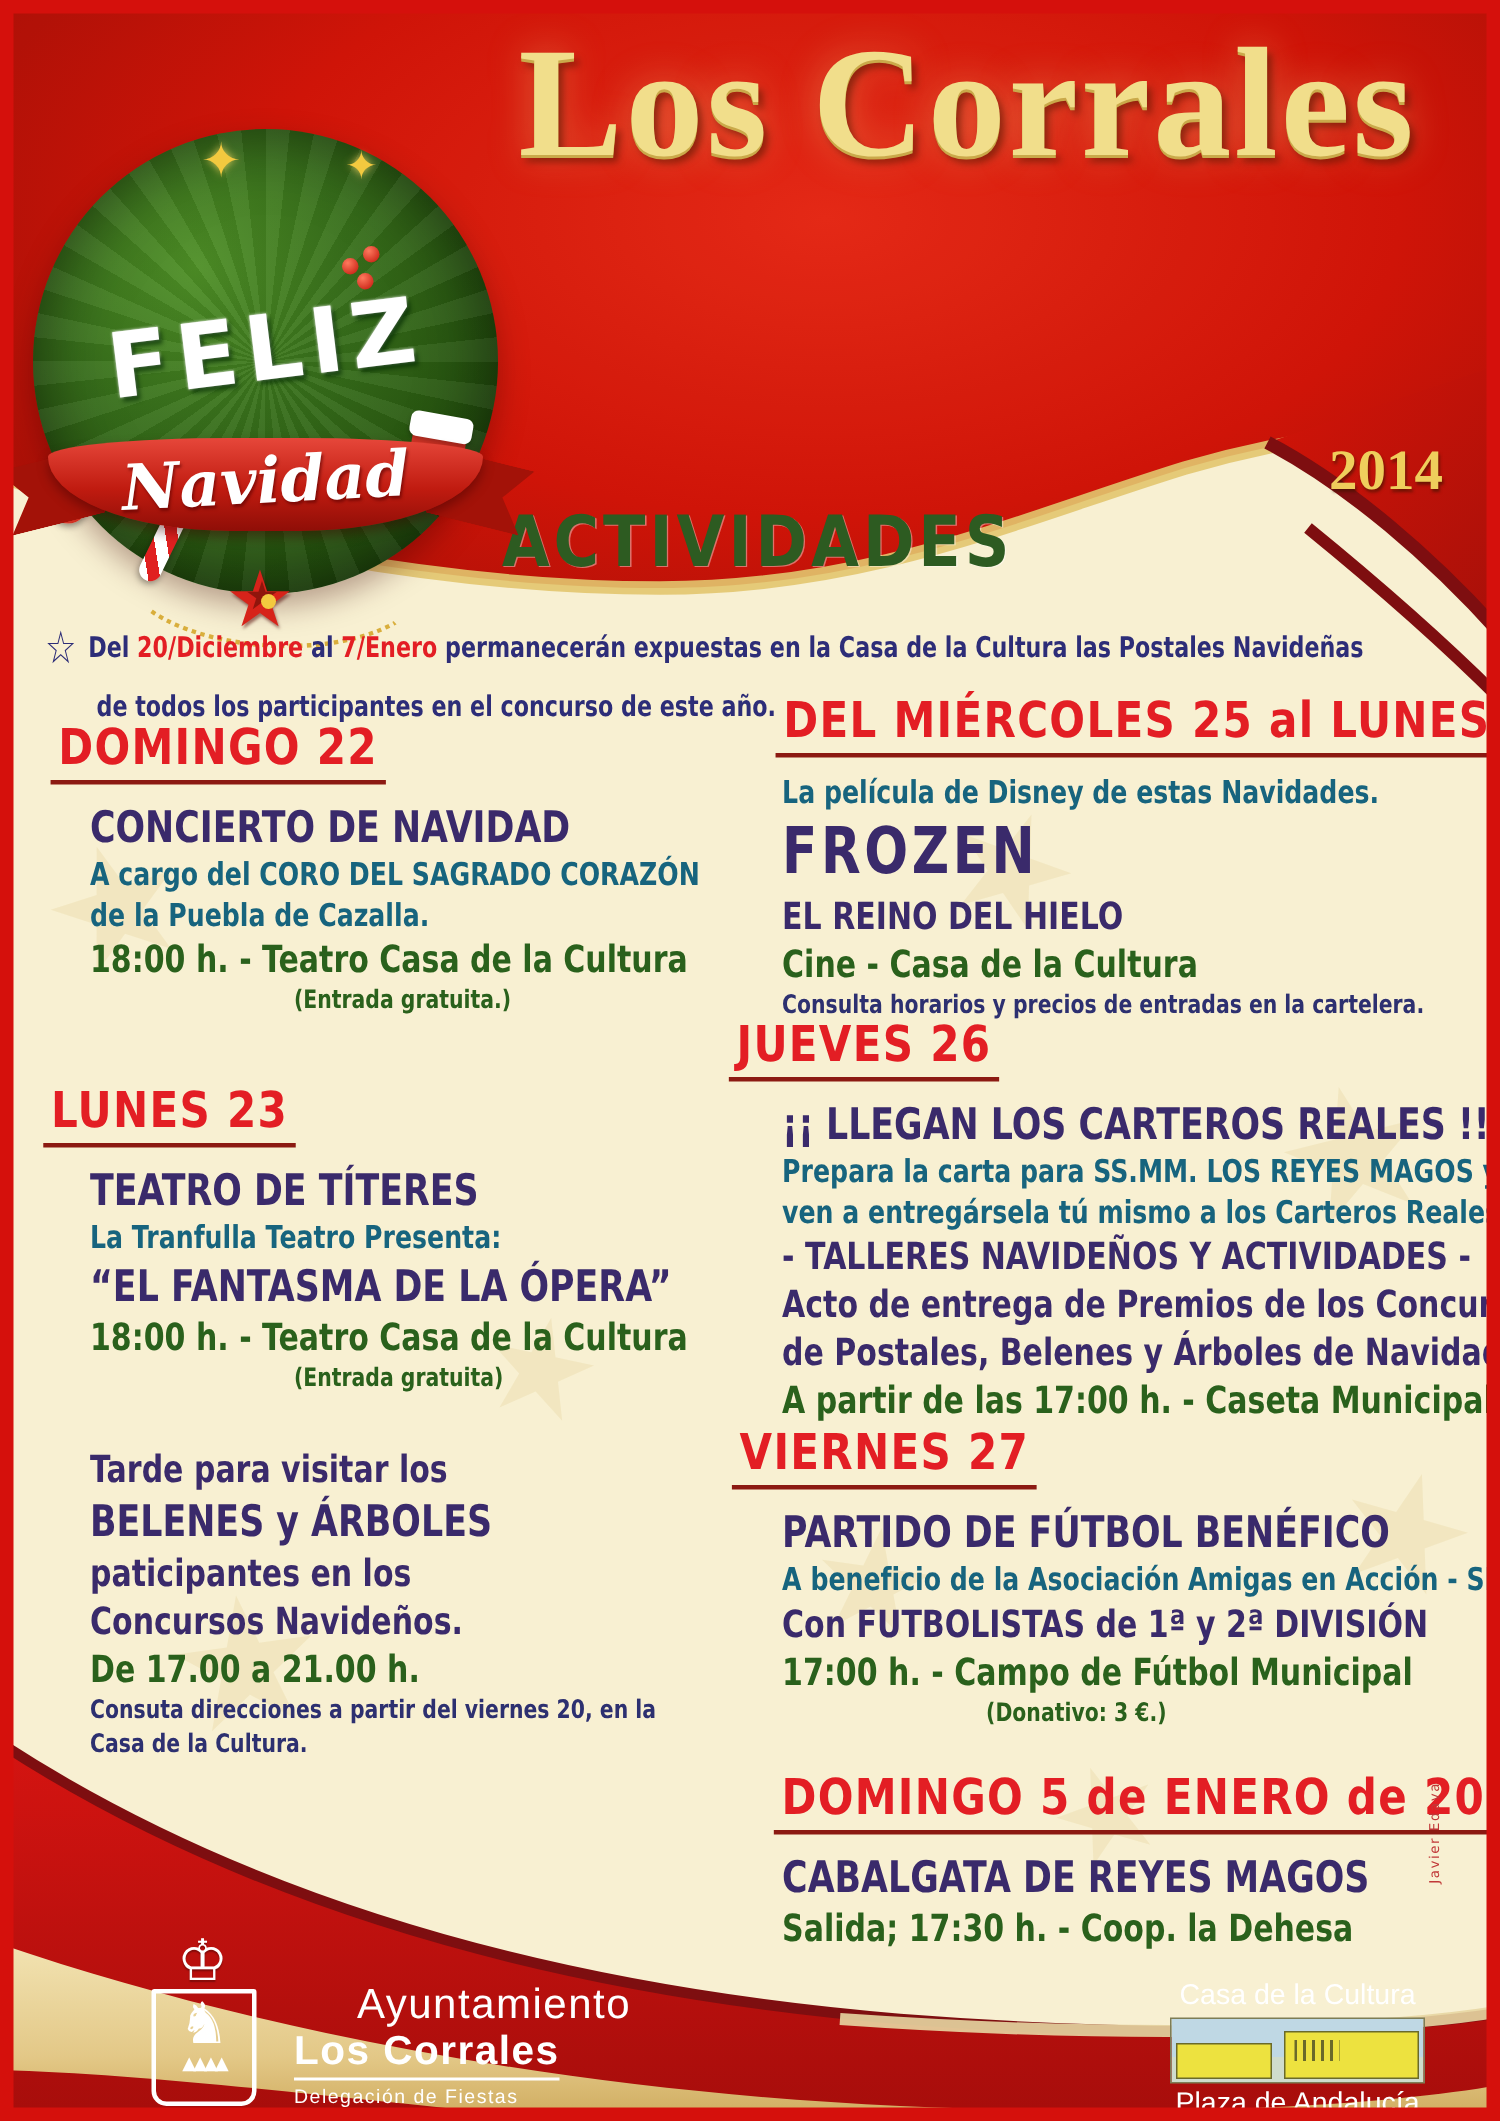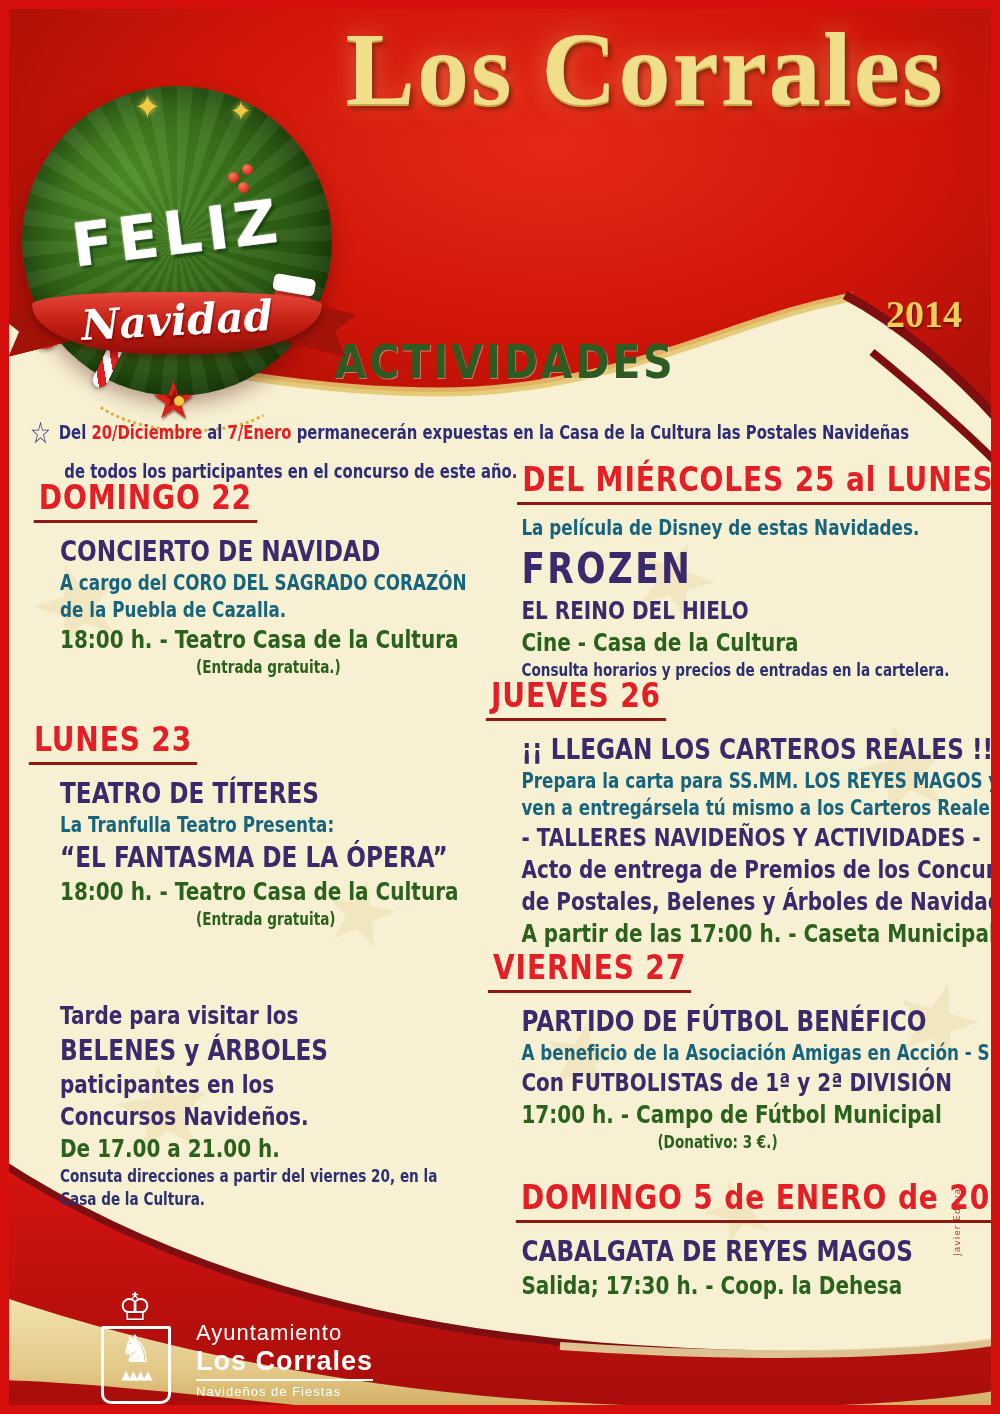--- a/index.html
+++ b/index.html
@@ -87,21 +87,21 @@
   .t-navy-sm{font-size:17px;font-weight:700;color:#2D3070;}
   .shift-r{padding-left:170px;}
   
   .emblem{position:absolute;left:100px;top:1288px;z-index:6;color:#fff;}
   .crown{font-size:38px;line-height:1;text-align:center;width:70px;text-shadow:0 1px 1px rgba(0,0,0,.3);}
   .shield{width:64px;height:72px;border:3px solid #fff;border-radius:2px 2px 10px 10px;margin-left:1px;
      display:flex;flex-direction:column;align-items:center;justify-content:flex-start;}
   .shield .horse{font-size:38px;line-height:1.1;}
   .shield .tri{font-size:12px;letter-spacing:-2px;line-height:.8;}
   .org{position:absolute;left:196px;top:1320px;z-index:6;color:#fff;font-family:"Liberation Sans",sans-serif;}
-  .org .l1{font-size:22px;letter-spacing:1px;}
+  .org .l1{font-size:28px;letter-spacing:1px;margin-left:42px;}
   .org .l2{font-size:27px;font-weight:700;letter-spacing:1px;border-bottom:2px solid #fff;
      display:inline-block;padding-bottom:2px;}
   .org .l3{font-size:13px;letter-spacing:1px;margin-top:3px;}
   .venue{position:absolute;left:760px;top:1320px;width:210px;z-index:6;text-align:center;color:#fff;
      font-family:"Liberation Sans",sans-serif;font-size:19px;}
   .building{position:relative;width:168px;height:42px;margin:3px auto;
      background:linear-gradient(180deg,#BFD8E4 0 60%,#CFDccc 60% 100%);
      border:1px solid #7d7d55;}
   .building .b1{position:absolute;left:3px;bottom:2px;width:62px;height:22px;background:#EDE23F;border:1px solid #6a6a2a;}
   .building .b2{position:absolute;right:3px;bottom:2px;width:88px;height:30px;background:#EDE23F;border:1px solid #6a6a2a;}
@@ -216,21 +216,21 @@
 
   <div class="section col-l" style="top:720px;">
     <span class="h-red">LUNES 23</span>
     <span class="line t-purple-lg">TEATRO DE TÍTERES</span>
     <span class="line t-teal">La Tranfulla Teatro Presenta:</span>
     <span class="line t-purple-lg">“EL FANTASMA DE LA ÓPERA”</span>
     <span class="line t-green">18:00 h. - Teatro Casa de la Cultura</span>
     <span class="line t-green-sm shift-r">(Entrada gratuita)</span>
   </div>
 
-  <div class="section col-l" style="top:998px;">
+  <div class="section col-l" style="top:962px;">
     <span class="line t-purple-md">Tarde para visitar los</span>
     <span class="line t-purple-lg">BELENES y ÁRBOLES</span>
     <span class="line t-purple-md">paticipantes en los</span>
     <span class="line t-purple-md">Concursos Navideños.</span>
     <span class="line t-green">De 17.00 a 21.00 h.</span>
     <span class="line t-navy-sm">Consuta direcciones a partir del viernes 20, en la</span>
     <span class="line t-navy-sm">Casa de la Cultura.</span>
   </div>
 
   <div class="section col-r" style="top:460px;">
@@ -271,18 +271,26 @@
   <div class="emblem">
     <div class="crown">♔</div>
     <div class="shield">
       <span class="horse">♞</span>
       <span class="tri">▲▲▲▲</span>
     </div>
   </div>
   <div class="org">
     <div class="l1">Ayuntamiento</div>
     <div><span class="l2">Los Corrales</span></div>
-    <div class="l3">Navideños de Fiestas</div>
+    <div class="l3">Delegación de Fiestas</div>
+  </div>
+  <div class="venue">
+    <div>Casa de la Cultura</div>
+    <div class="building">
+      <div class="b1"></div>
+      <div class="b2"></div>
+    </div>
+    <div>Plaza de Andalucía</div>
   </div>
   <div class="credit">Javier Edava</div>
 
   <div class="frame"></div>
 </div>
 
 </body></html>

